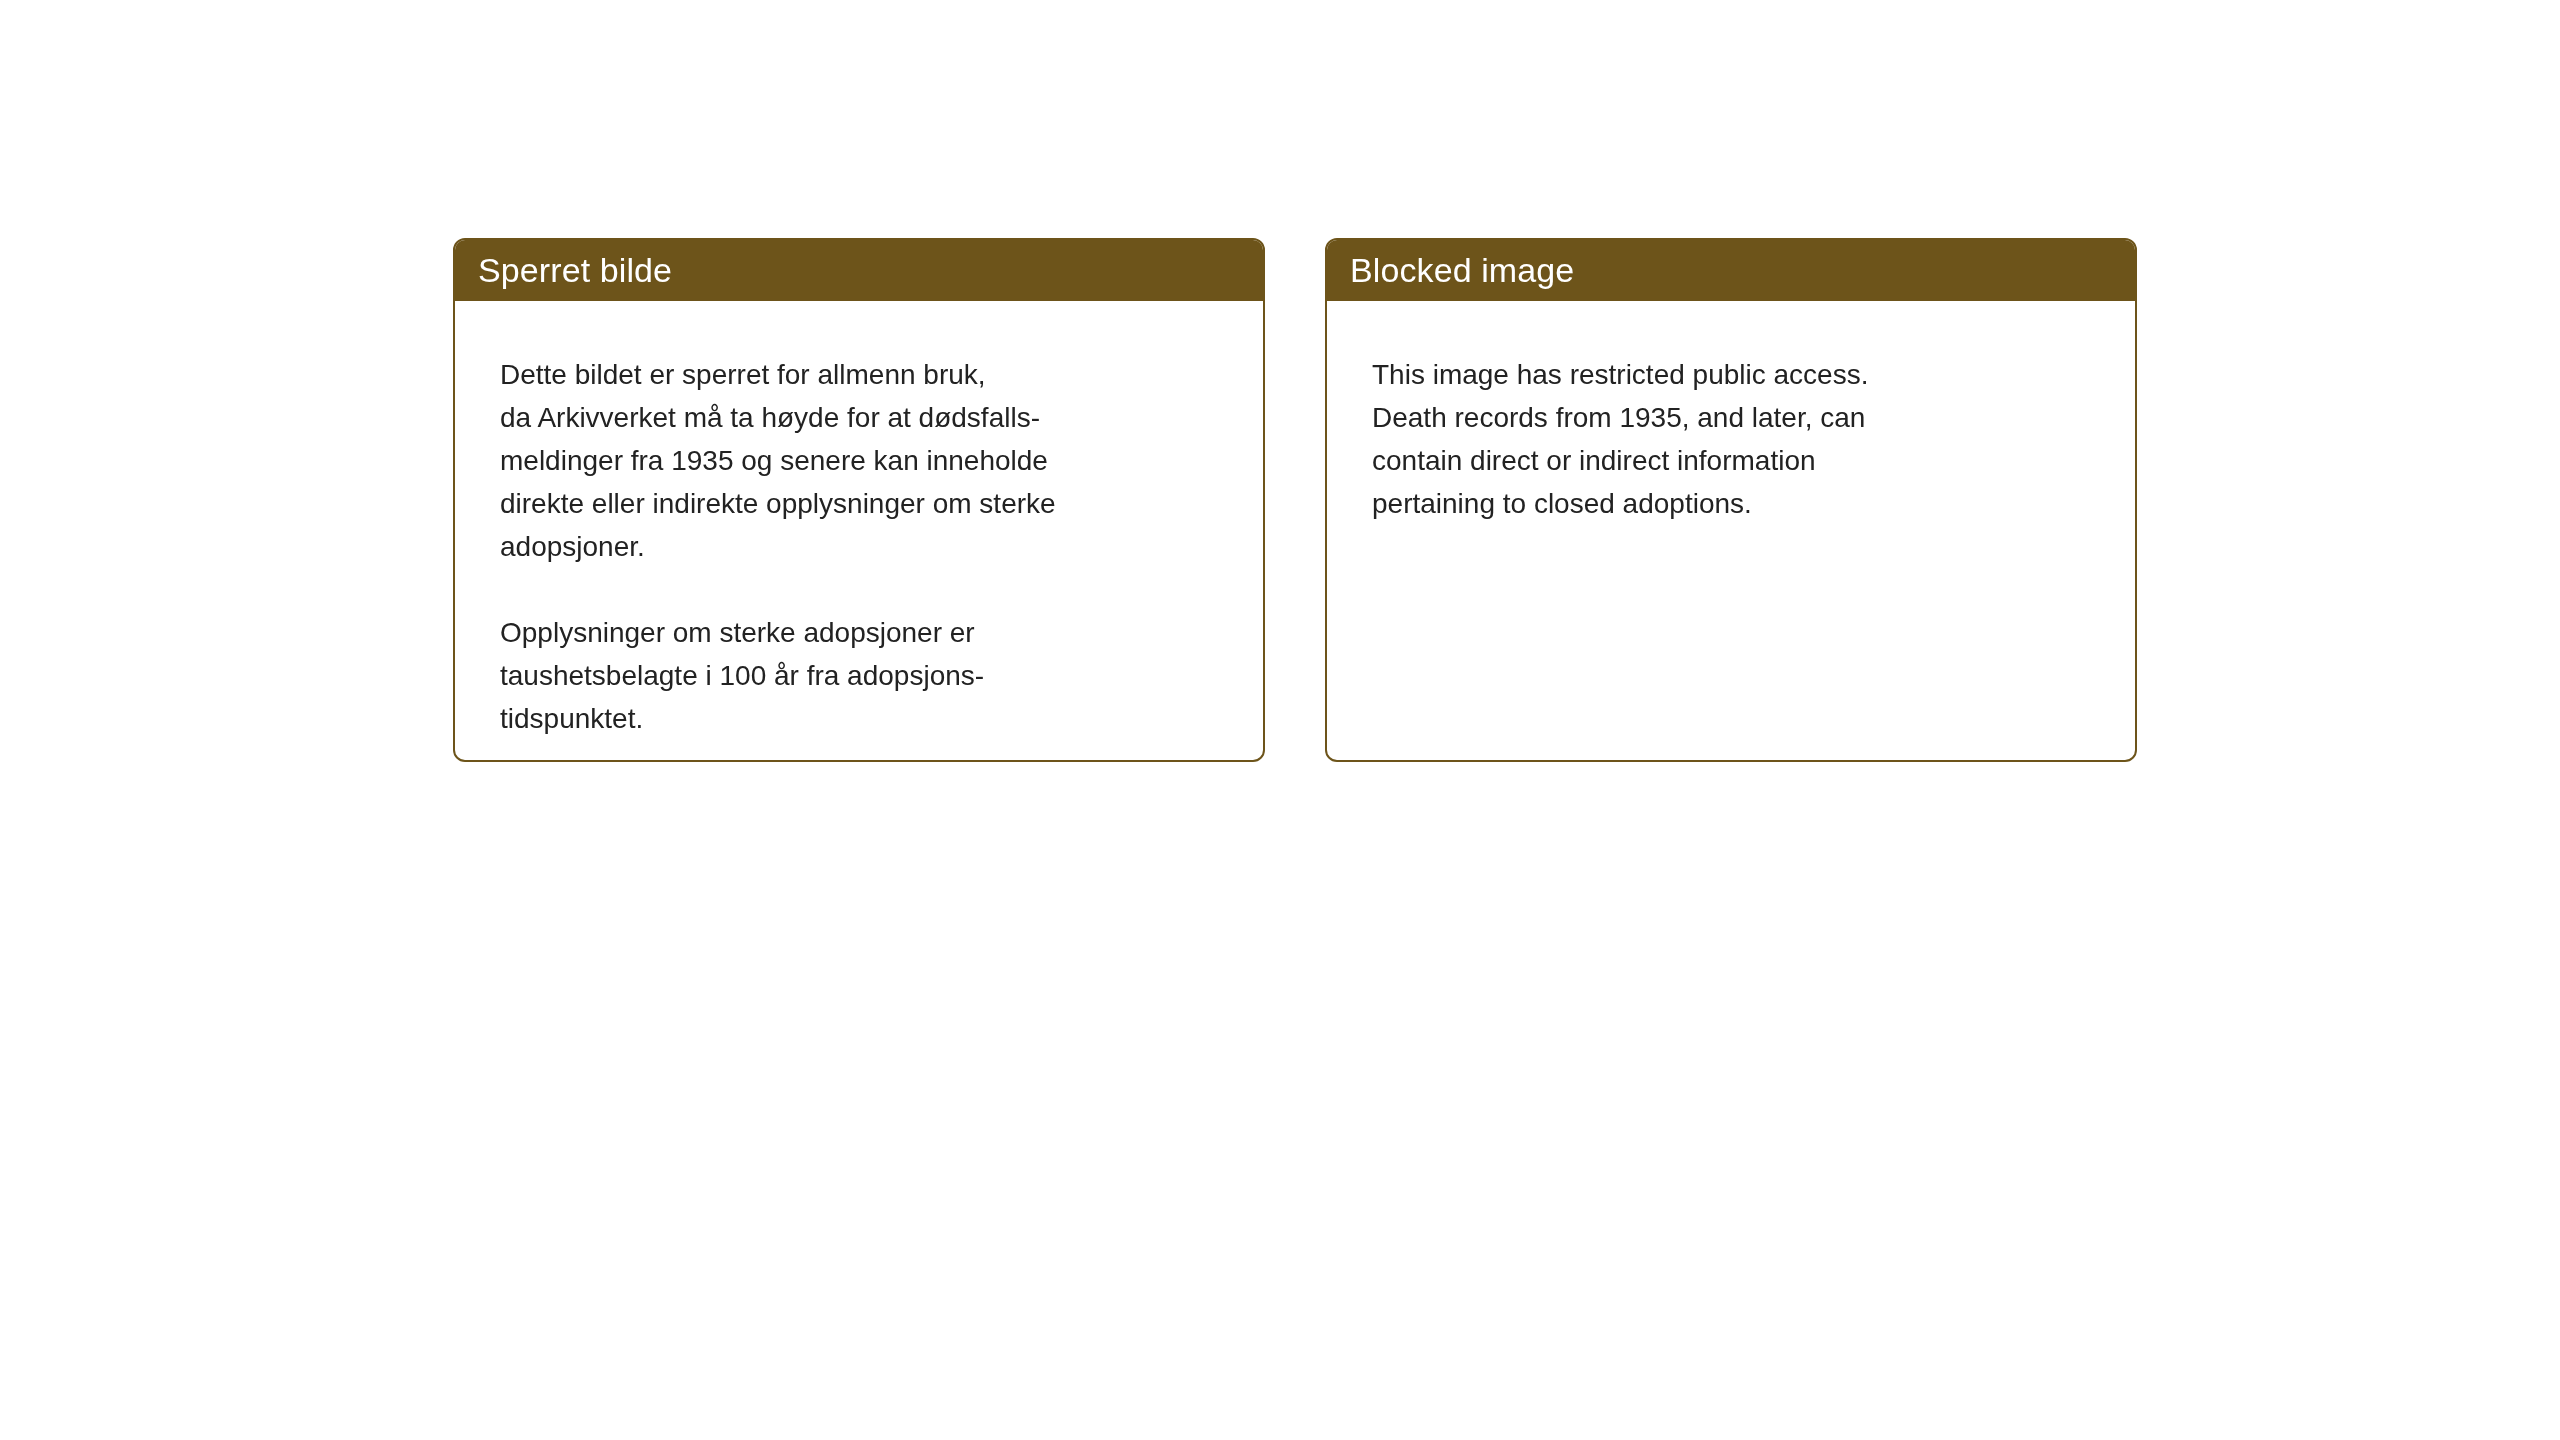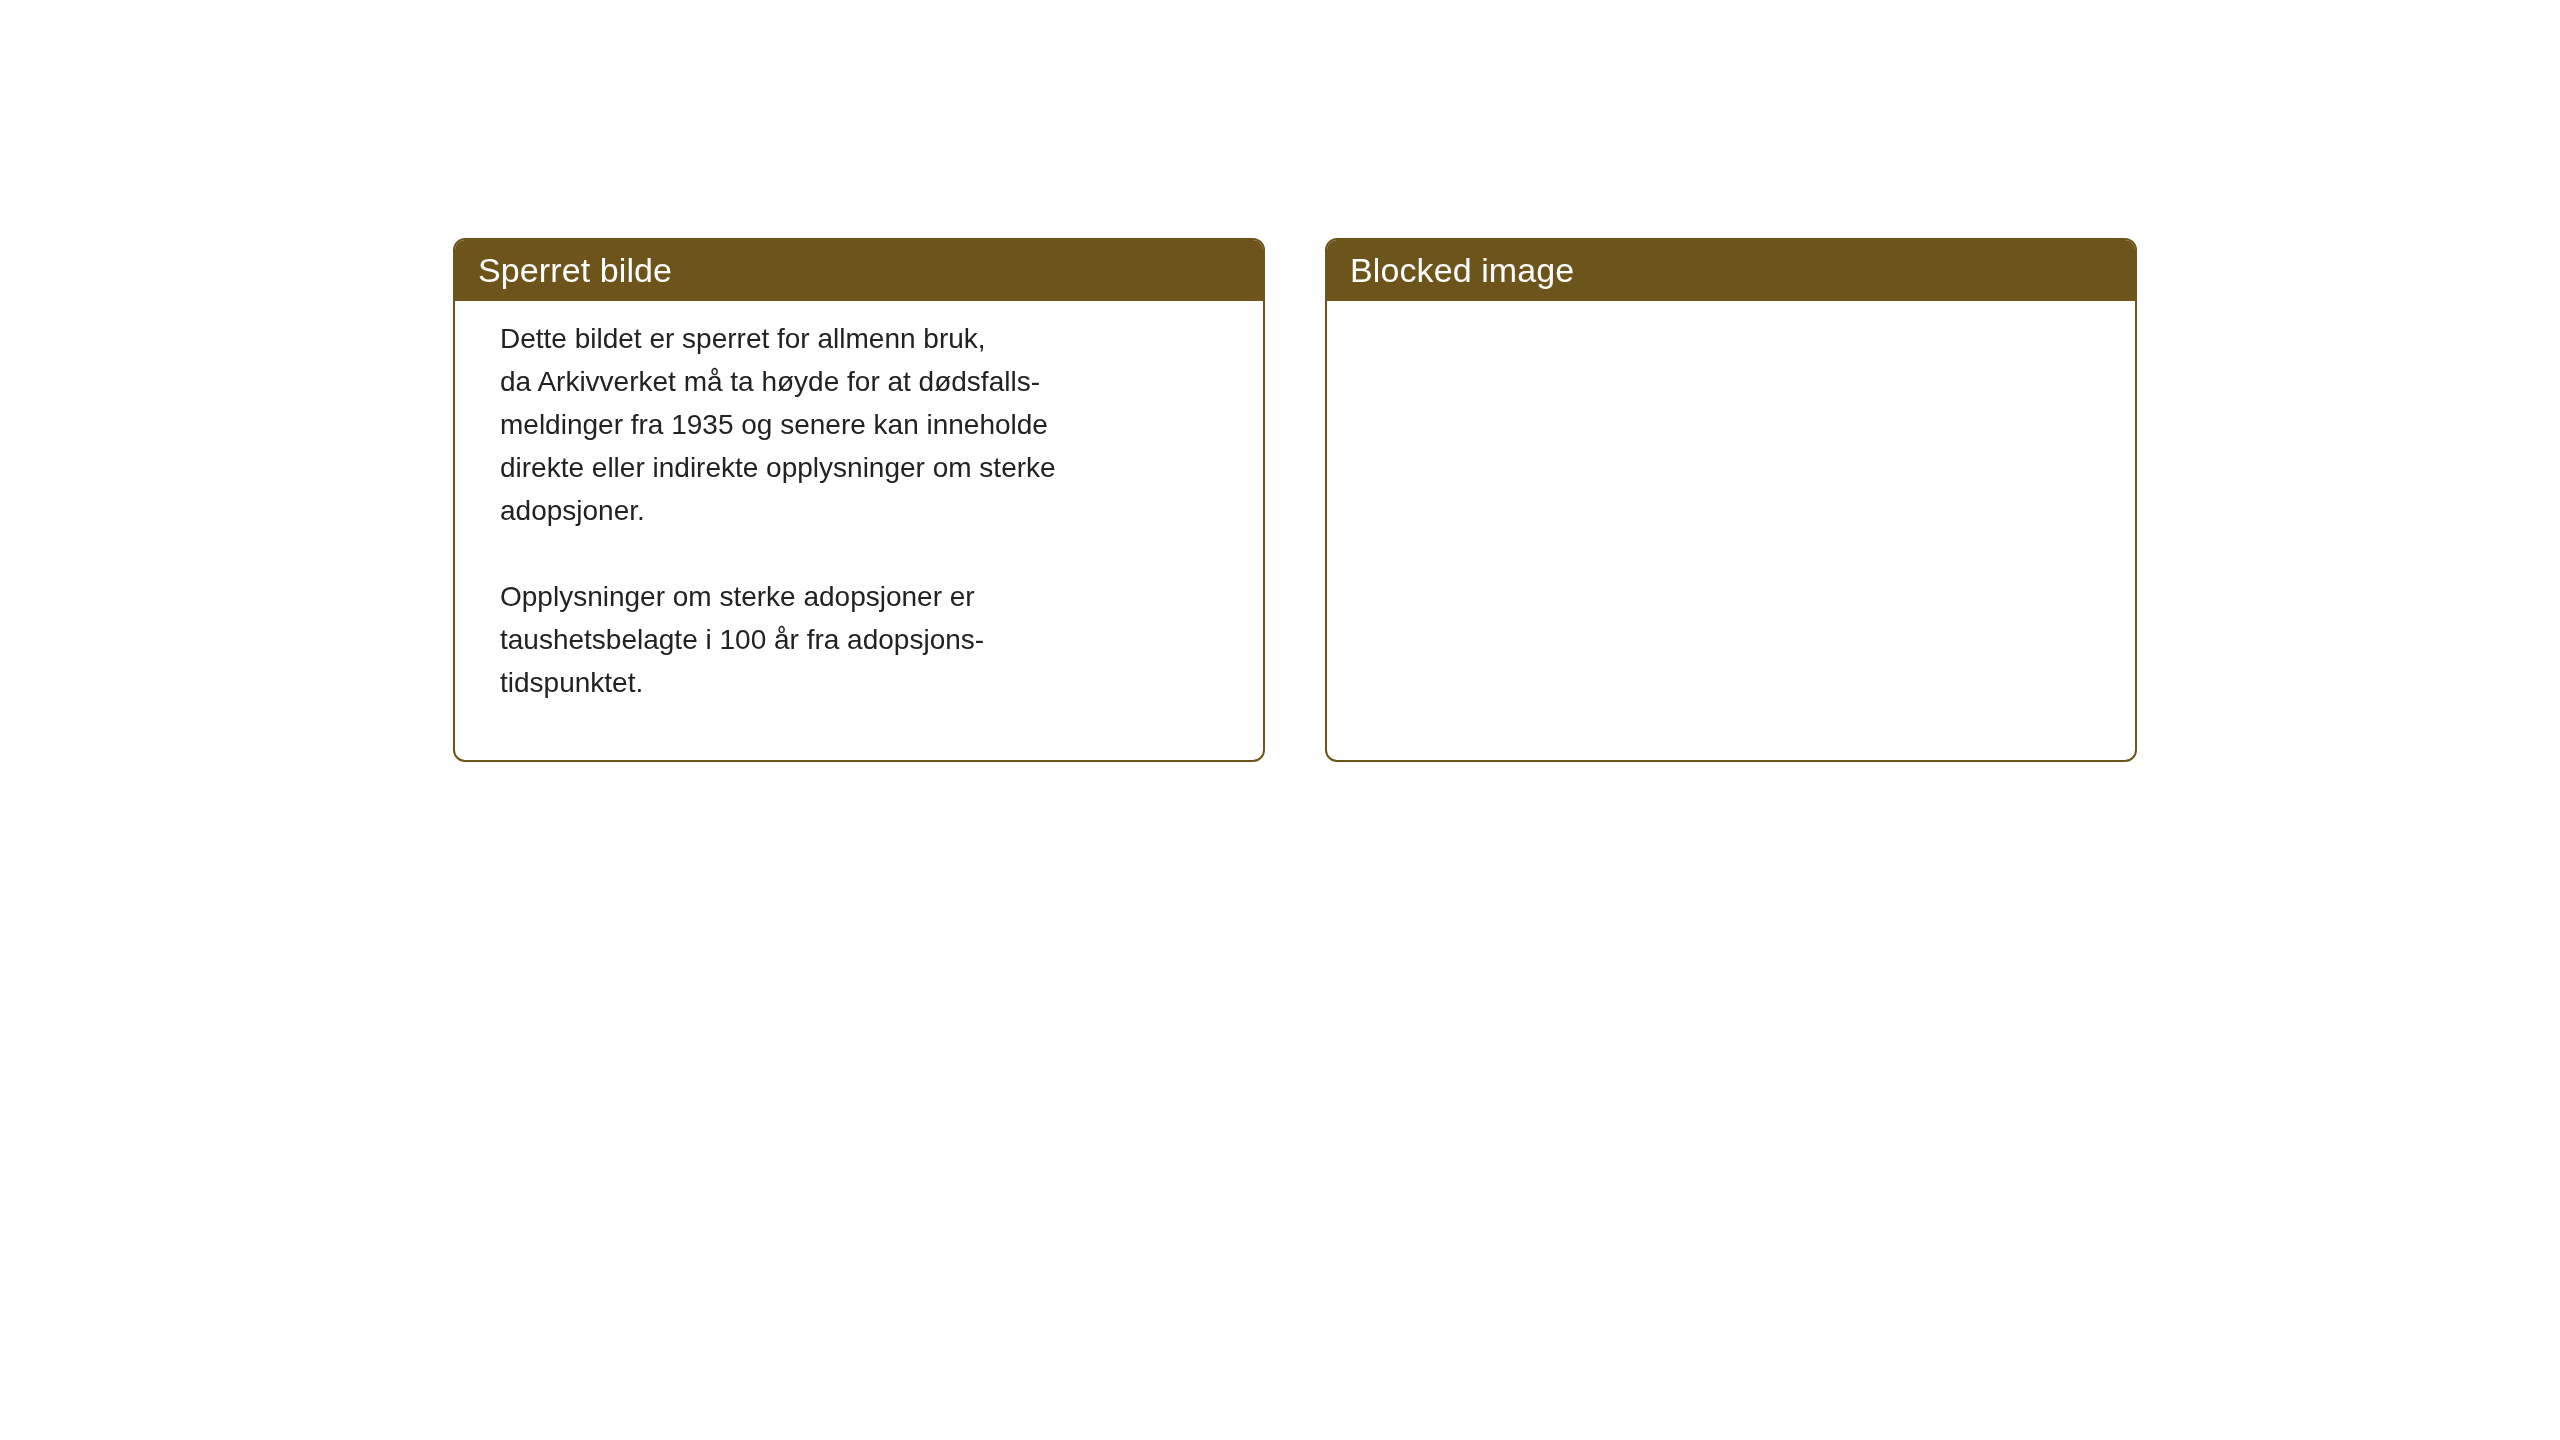--- a/index.html
+++ b/index.html
@@ -36,20 +36,21 @@
     padding: 13px 0 14px 23px;
     letter-spacing: 0.1px;
     font-weight: 400;
   }
   .panel-body {
     padding: 16px 26px 18px 45px;
     color: #222222;
     font-size: 28px;
     line-height: 43px;
     font-weight: 400;
+    margin-top: 36px;
   }
   .para {
     margin: 0;
     white-space: pre-line;
   }
   .para + .para {
     margin-top: 43px;
   }
 
   
@@ -82,16 +83,20 @@
 adopsjoner.</p>
       <p class="para">Opplysninger om sterke adopsjoner er
 taushetsbelagte i 100 år fra adopsjons-
 tidspunktet.</p>
     </div>
   </section>
 
   <section class="panel" id="panel-english">
     <div class="panel-header">Blocked image</div>
     <div class="panel-body">
+      <p class="para">This image has restricted public access.
+Death records from 1935, and later, can
+contain direct or indirect information
+pertaining to closed adoptions.</p>
     </div>
   </section>
 
 </div>
 
 </body></html>

